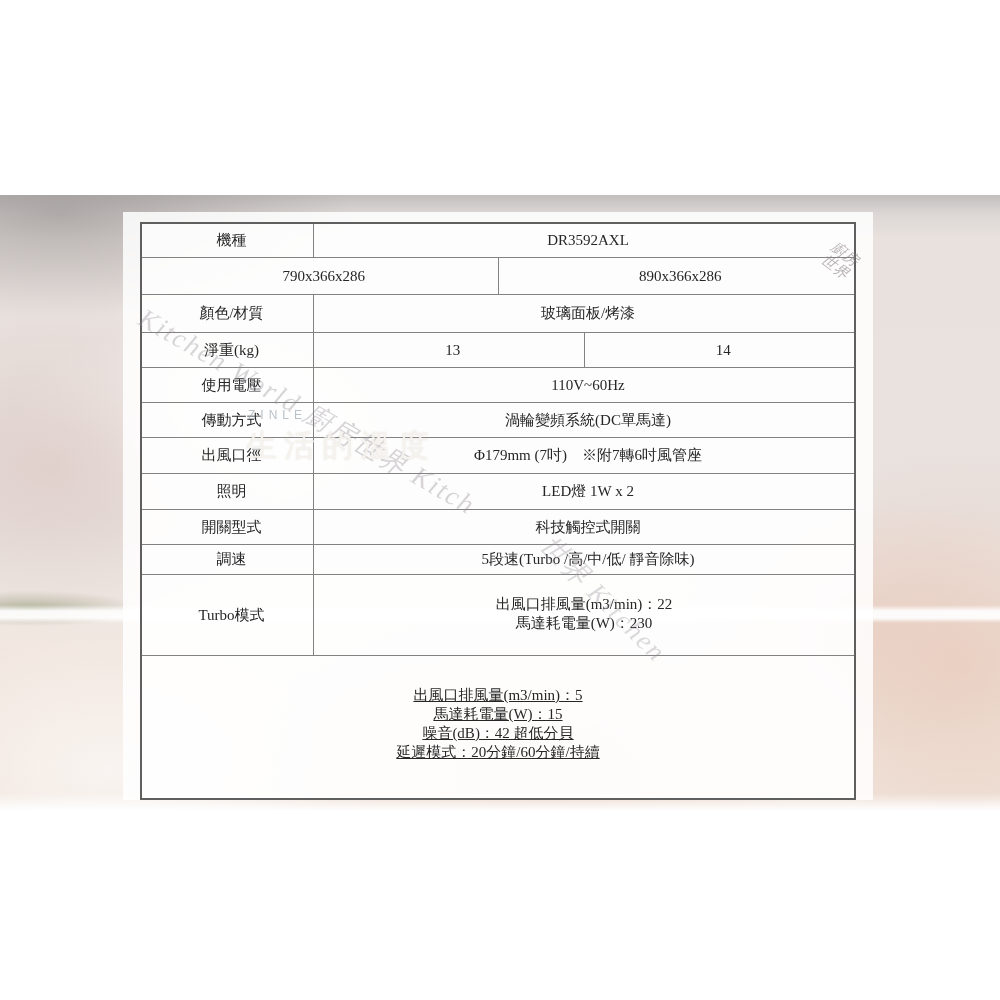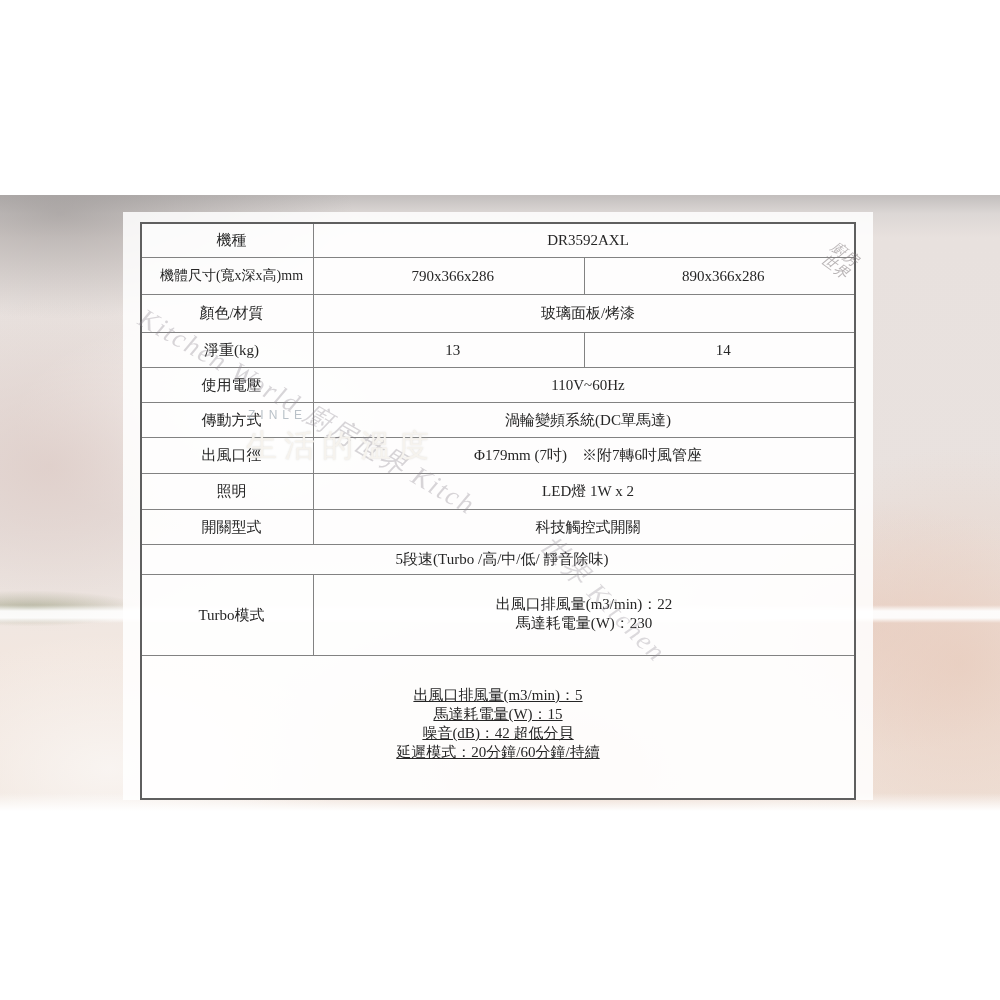--- a/index.html
+++ b/index.html
@@ -86,21 +86,20 @@
 <div class="card"></div>
 
 <div class="spec-table">
 
   <div class="tr h33">
     <div class="td c-label">機種</div>
     <div class="td c-val">DR3592AXL</div>
   </div>
 
   <div class="tr h36">
-    <div class="td c-label" style="font-size:14px;">機體尺寸(寬x深x高)mm</div>
     <div class="td c-val">790x366x286</div>
     <div class="td c-val">890x366x286</div>
   </div>
 
   <div class="tr h37">
     <div class="td c-label">顏色/材質</div>
     <div class="td c-val">玻璃面板/烤漆</div>
   </div>
 
   <div class="tr h34">
@@ -128,20 +127,21 @@
     <div class="td c-label">照明</div>
     <div class="td c-val">LED燈 1W x 2</div>
   </div>
 
   <div class="tr h34">
     <div class="td c-label">開關型式</div>
     <div class="td c-val">科技觸控式開關</div>
   </div>
 
   <div class="tr h29">
+    <div class="td c-label">調速</div>
     <div class="td c-val">5段速(Turbo /高/中/低/ 靜音除味)</div>
   </div>
 
   <div class="tr h80">
     <div class="td c-label">Turbo模式</div>
     <div class="td c-val multiline pad-turbo">
       <div>出風口排風量(m3/min)：22</div>
       <div>馬達耗電量(W)：230</div>
     </div>
   </div>

